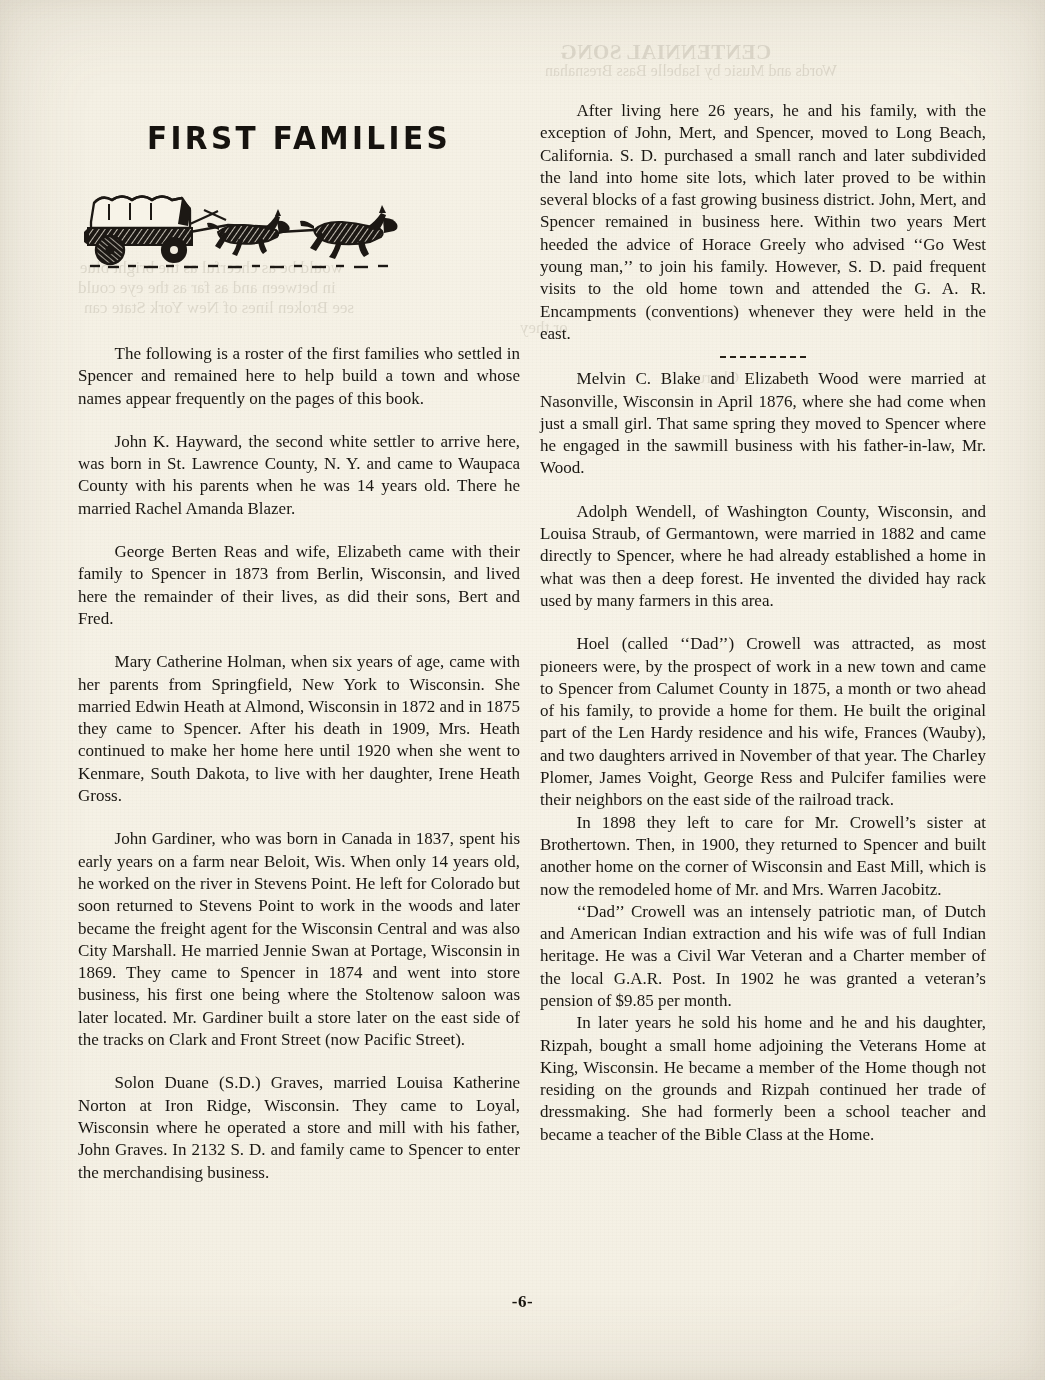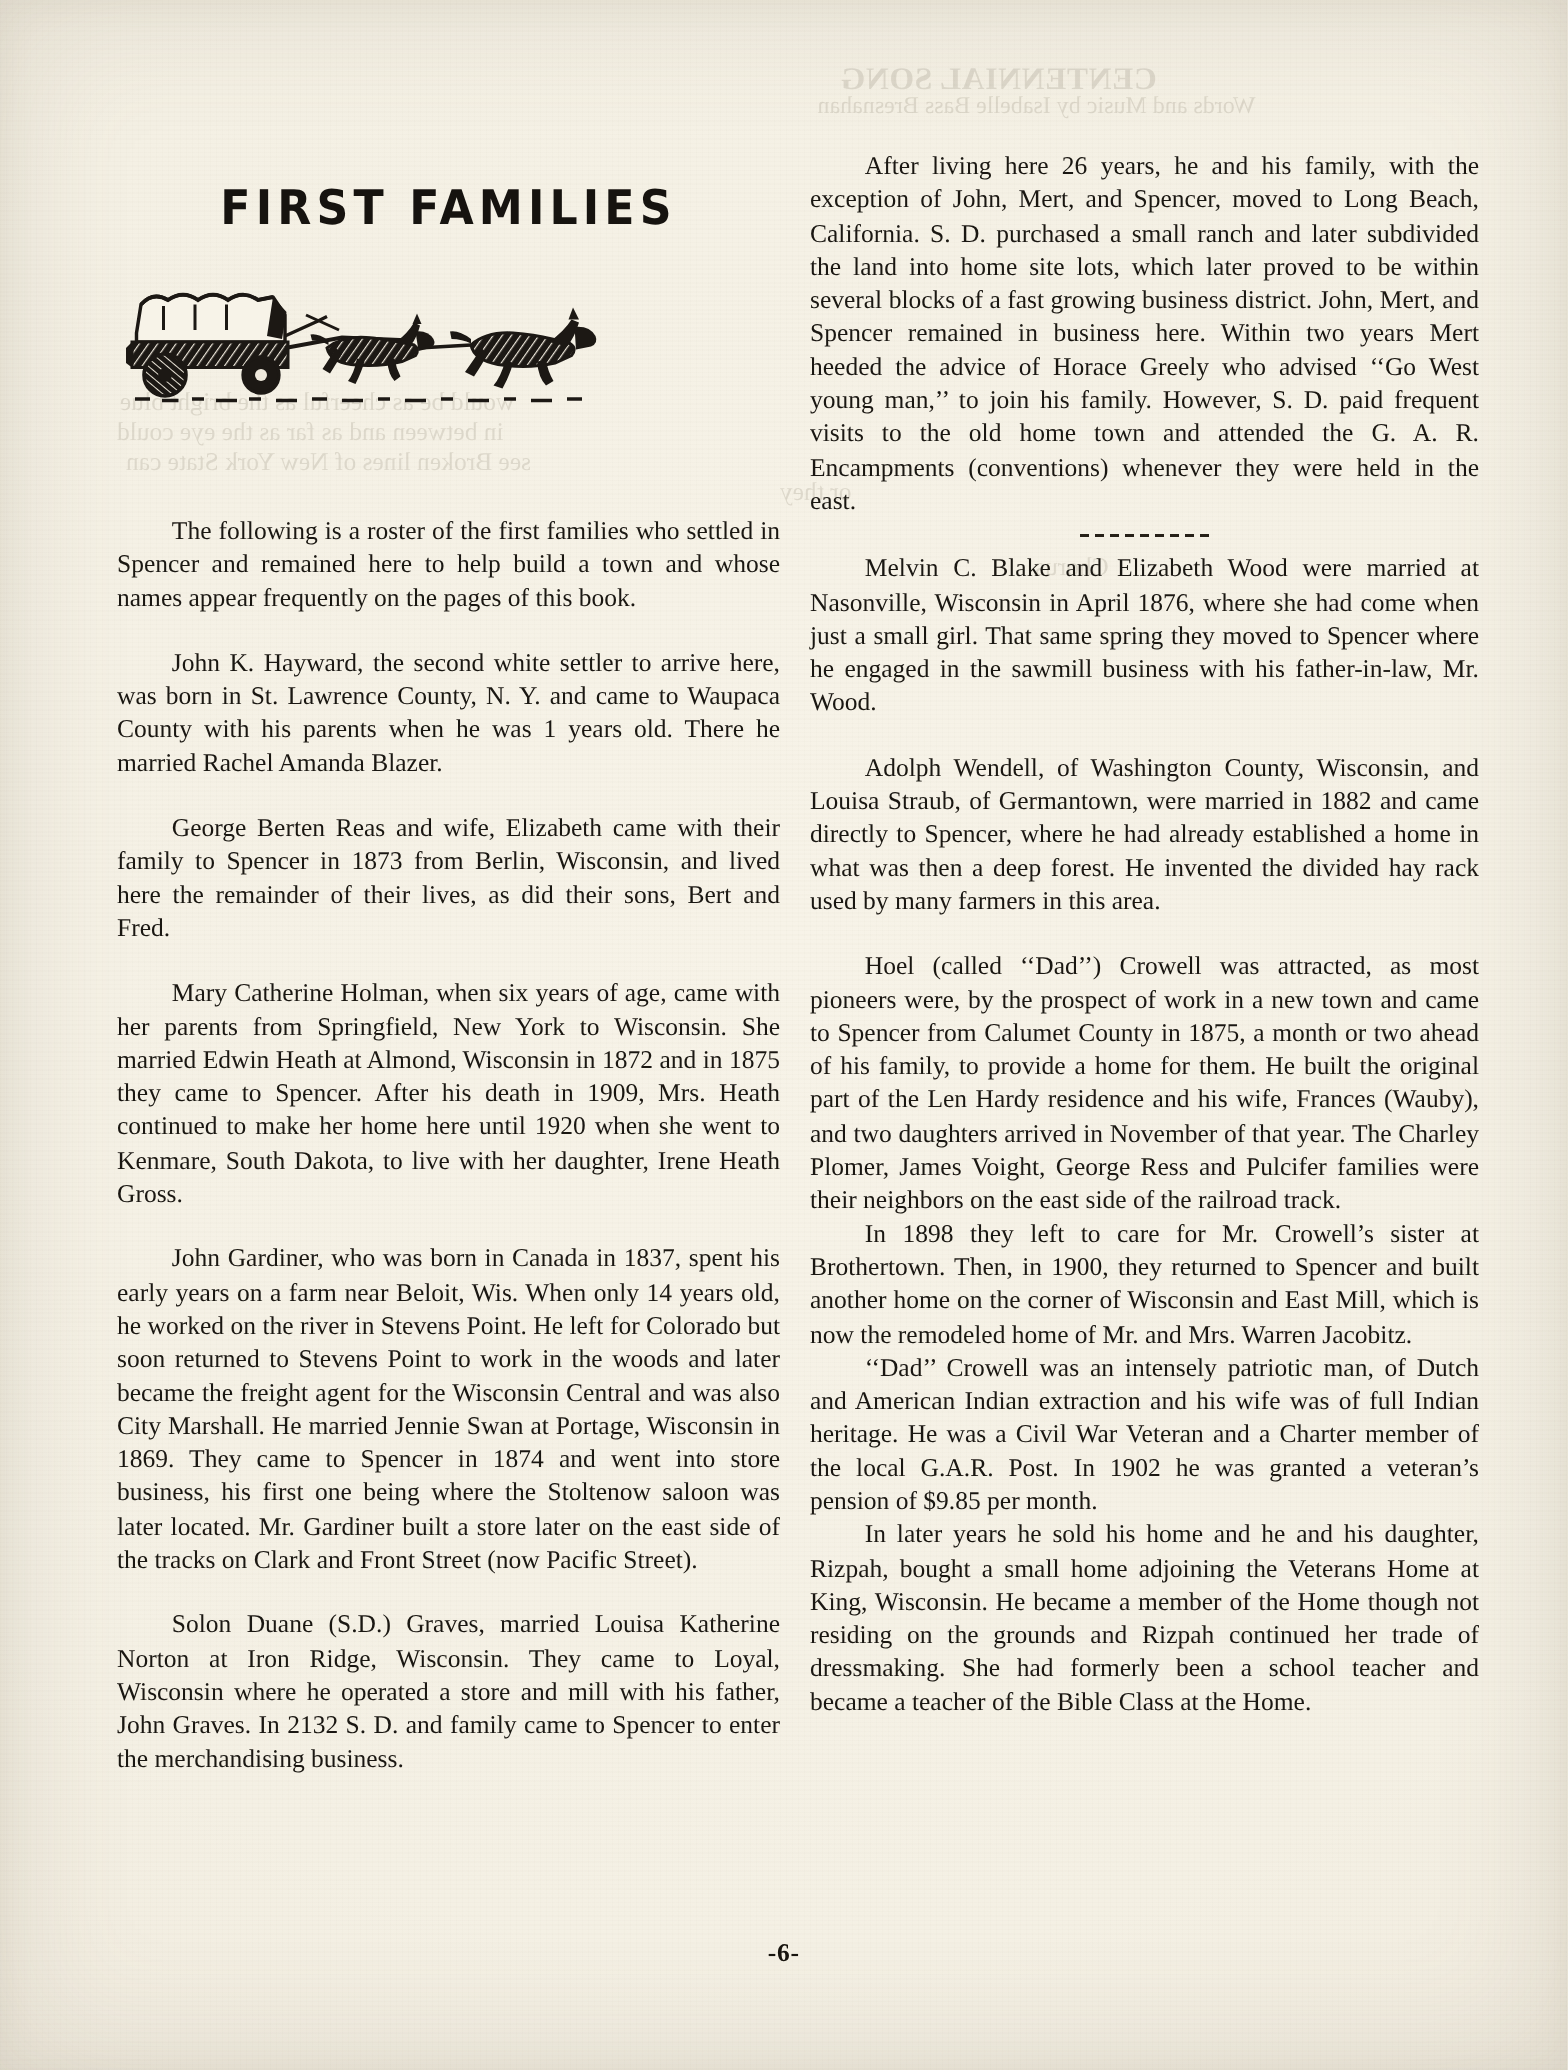--- a/index.html
+++ b/index.html
@@ -198,21 +198,21 @@
         <line x1="234" y1="87" x2="248" y2="87"></line>
         <line x1="258" y1="86" x2="266" y2="86"></line>
         <line x1="276" y1="87" x2="290" y2="87"></line>
         <line x1="300" y1="86" x2="310" y2="86"></line>
       </g>
     </svg>
   </div>
 
   <div class="col col-left" style="top:315px;">
     <p>The following is a roster of the first families who settled in Spencer and remained here to help build a town and whose names appear frequently on the pages of this book.</p>
-    <p class="gap">John K. Hayward, the second white settler to arrive here, was born in St. Lawrence County, N. Y. and came to Waupaca County with his parents when he was 1 years old. There he married Rachel Amanda Blazer.</p>
+    <p class="gap">John K. Hayward, the second white settler to arrive here, was born in St. Lawrence County, N. Y. and came to Waupaca County with his parents when he was 14 years old. There he married Rachel Amanda Blazer.</p>
     <p class="gap">George Berten Reas and wife, Elizabeth came with their family to Spencer in 1873 from Berlin, Wisconsin, and lived here the remainder of their lives, as did their sons, Bert and Fred.</p>
     <p class="gap">Mary Catherine Holman, when six years of age, came with her parents from Springfield, New York to Wisconsin. She married Edwin Heath at Almond, Wisconsin in 1872 and in 1875 they came to Spencer. After his death in 1909, Mrs. Heath continued to make her home here until 1920 when she went to Kenmare, South Dakota, to live with her daughter, Irene Heath Gross.</p>
     <p class="gap">John Gardiner, who was born in Canada in 1837, spent his early years on a farm near Beloit, Wis. When only 14 years old, he worked on the river in Stevens Point. He left for Colorado but soon returned to Stevens Point to work in the woods and later became the freight agent for the Wisconsin Central and was also City Marshall.  He married Jennie Swan at Portage, Wisconsin in 1869. They came to Spencer in 1874 and went into store business, his first one being where the Stoltenow saloon was later located. Mr. Gardiner built a store later on the east side of the tracks on Clark and Front Street (now Pacific Street).</p>
     <p class="gap">Solon Duane (S.D.) Graves, married Louisa Katherine Norton at Iron Ridge, Wisconsin. They came to Loyal, Wisconsin where he operated a store and mill with his father, John Graves. In 2132 S. D. and family came to Spencer to enter the merchandising business.</p>
   </div>
 
   <div class="col col-right" style="top:100px;">
     <p>After living here 26 years, he and his family, with the exception of John, Mert, and Spencer, moved to Long Beach, California. S. D. purchased a small ranch and later subdivided the land into home site lots, which later proved to be within several blocks of a fast growing business district. John, Mert, and Spencer remained in business here. Within two years Mert heeded the advice of Horace Greely who advised ‘‘Go West young man,’’ to join his family. However, S. D. paid frequent visits to the old home town and attended the G. A. R. Encampments (conventions) whenever they were held in the east.</p>
 
     <div class="divider-wrap">

